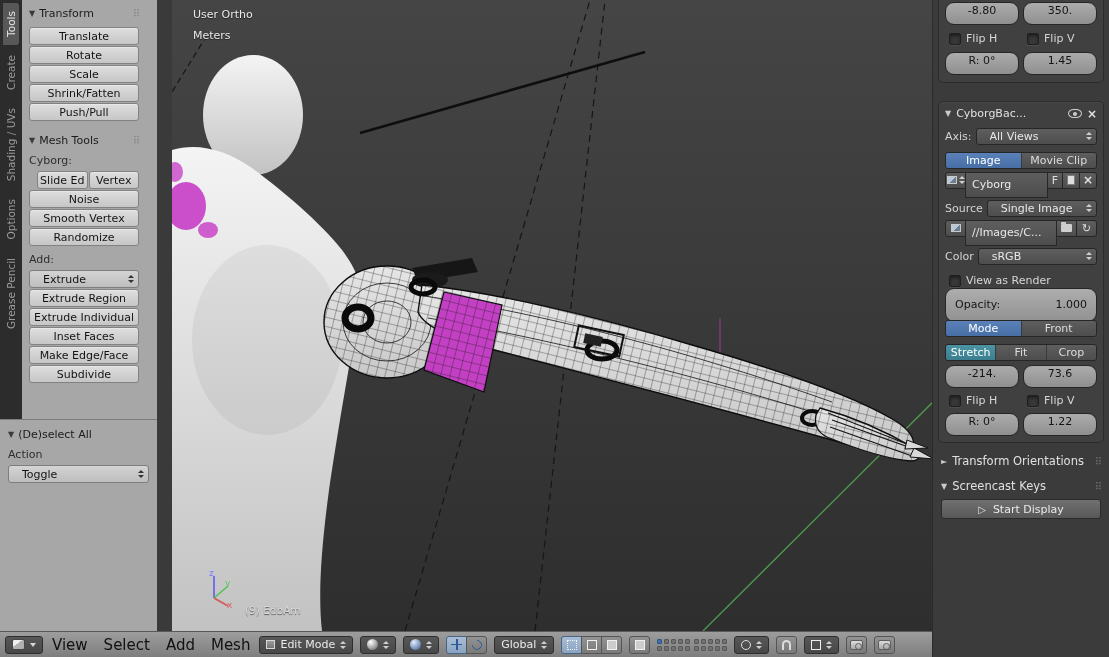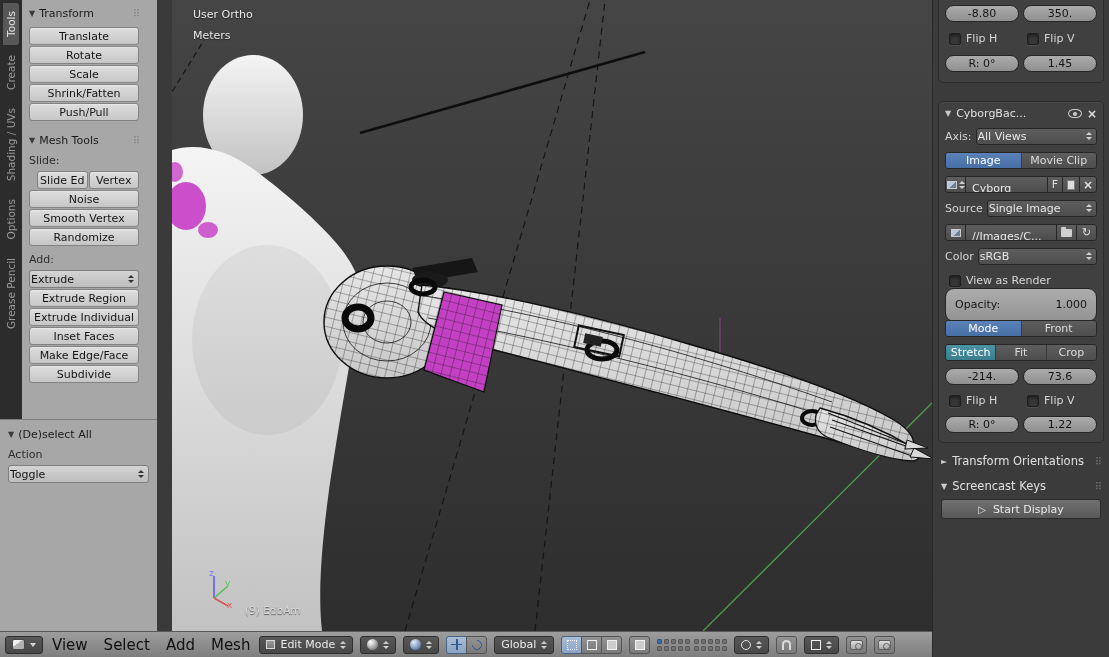--- a/index.html
+++ b/index.html
@@ -14,21 +14,21 @@
   .tab.active { background:#585858; color:#e6e6e6; }
   .panels { flex:1; padding:4px 18px 0 7px; overflow:hidden; }
   .p-hdr { display:flex; align-items:center; gap:4px; color:#1b1b1b; margin:3px 0 7px; }
   .tri { font-size:8px; color:#3a3a3a; }
   .grip { margin-left:auto; color:#878787; font-size:10px; letter-spacing:-1px; }
   .btn { height:18px; line-height:17px; background:linear-gradient(#dedede,#c6c6c6); border:1px solid #828282; border-radius:3px; color:#141414; text-align:center; margin-bottom:1px; box-shadow:inset 0 1px 0 rgba(255,255,255,.3); overflow:hidden; white-space:nowrap; }
   .gap { height:9px; }
   .lbl { color:#2e2e2e; margin:7px 0 4px; }
   .row { display:flex; gap:1px;padding-left:8px; }
   .row .btn { flex:1; }
-  .drop { display:flex; align-items:center; gap:12px; height:18px; border-radius:3px; border:1px solid #7e7e7e; padding:0 4px 0 1px; margin-bottom:1px; }
+  .drop { display:flex; align-items:center; gap:12px; height:18px; border-radius:3px; border:1px solid #7e7e7e; padding:0 4px 0 13px; margin-bottom:1px; }
   .drop.light { background:linear-gradient(#d4d4d4,#bdbdbd); color:#141414; }
   .drop .val { flex:1; text-align:left; overflow:hidden; white-space:nowrap; }
   .ud { display:flex; flex-direction:column; gap:2px; align-items:center; }
   .ud i { display:block; width:0; height:0; border-left:3px solid transparent; border-right:3px solid transparent; }
   .ud i.up { border-bottom:3.5px solid #cfcfcf; }
   .ud i.dn { border-top:3.5px solid #cfcfcf; }
   .light .ud i.up { border-bottom-color:#333; }
   .light .ud i.dn { border-top-color:#333; }
   .redo { flex:1; border-top:1px solid #7d7d7d; padding:5px 8px 0; background:#a7a7a7; }
 
@@ -44,42 +44,42 @@
   .ax-y { left:33px; top:10px; color:#5cc85c; }
   .ax-x { left:35px; top:32px; color:#e06060; }
 
   
   .npanel { position:absolute; left:932px; top:0; width:177px; height:657px; background:#3b3b3b; border-left:1px solid #2a2a2a; overflow:hidden; }
   .box-panel { border:1px solid #2c2c2c; border-radius:5px; margin:0 5px; background:#404040; padding:7px 6px 2px; box-shadow:inset 0 1px 0 rgba(255,255,255,.04); }
   .box-panel.first { margin-top:-16px; padding-top:20px; }
   .box-panel.second { margin-top:18px; }
   .np-row { display:flex; align-items:center; gap:4px; margin-bottom:8px; height:17px; }
   .np-row.tight { margin-bottom:7px; }
-  .pill { flex:1; background:linear-gradient(#acacac,#8f8f8f); border:1px solid #262626; border-radius:9px; color:#141414; text-align:center; line-height:15px; height:17px; overflow:hidden; white-space:nowrap; }
+  .pill { flex:1; background:linear-gradient(#acacac,#8f8f8f); border:1px solid #262626; border-radius:9px; color:#141414; text-align:center; line-height:15px; height:23px; overflow:hidden; white-space:nowrap; }
   .np-label { color:#d4d4d4; white-space:nowrap; }
   .drop.dark { flex:1; background:linear-gradient(#5e5e5e,#4d4d4d); border-color:#262626; color:#e7e7e7; height:17px; }
   .seg { flex:1; display:flex; border:1px solid #262626; border-radius:3px; overflow:hidden; height:17px; }
   .seg > div { flex:1; background:linear-gradient(#5e5e5e,#4d4d4d); color:#dcdcdc; text-align:center; line-height:15px; border-right:1px solid #3a3a3a; overflow:hidden; white-space:nowrap; }
   .seg > div:last-child { border-right:none; }
   .seg .on { background:linear-gradient(#5a82b8,#476fa5); color:#fff; }
   .seg .on-teal { background:linear-gradient(#4b93a3,#3a7f8f); color:#fff; }
   .chk { flex:1; display:flex; align-items:center; gap:5px; padding-left:4px; }
   .cbox { width:12px; height:12px; background:#373737; border:1px solid #1f1f1f; border-radius:2px; box-shadow:inset 0 2px 3px rgba(0,0,0,.45), 0 1px 0 rgba(255,255,255,.07); }
   .chk .t { color:#d6d6d6; }
   .bx-hdr { display:flex; align-items:center; gap:5px; color:#e0e0e0; margin:-2px 0 8px; }
   .bx-hdr .tri { color:#c9c9c9; }
   .eye { width:14px; height:9px; border:1px solid #cdcdcd; border-radius:50% / 60%; position:relative; margin-left:auto; }
   .eye::after { content:""; position:absolute; left:4px; top:1.5px; width:4px; height:4px; border-radius:50%; background:#cdcdcd; }
   .xclose { color:#e2e2e2; font-weight:bold; font-size:12px; line-height:10px; }
   .join { display:flex; flex:1; }
   .join > * { border-radius:0 !important; margin-left:-1px; }
   .join > :first-child { border-radius:3px 0 0 3px !important; margin-left:0; }
   .join > :last-child { border-radius:0 3px 3px 0 !important; }
   .sq { width:21px; height:17px; background:linear-gradient(#5e5e5e,#4d4d4d); border:1px solid #262626; border-radius:3px; display:flex; align-items:center; justify-content:center; gap:2px; color:#ddd; flex:none; }
-  .field { flex:1; background:linear-gradient(#5e5e5e,#4d4d4d); border:1px solid #262626; color:#e8e8e8; padding:4px 6px; height:17px; line-height:15px; overflow:hidden; white-space:nowrap; }
+  .field { flex:1; background:linear-gradient(#5e5e5e,#4d4d4d); border:1px solid #262626; color:#e8e8e8; padding:4px 6px; height:26px; line-height:15px; overflow:hidden; white-space:nowrap; }
   .imgico { width:10px; height:8px; border:1px solid #c9c9c9; background:linear-gradient(135deg,#b9c9d9 55%,#6d7f90 55%); }
   .pageico { width:8px; height:10px; background:#ddd; border:1px solid #7e7e7e; }
   .folderico { width:11px; height:8px; background:#cfcfcf; border-radius:1px; position:relative; }
   .folderico::before { content:""; position:absolute; top:-2px; left:0; width:5px; height:2px; background:#cfcfcf; border-radius:1px 1px 0 0; }
   .slider { flex:1; display:flex; justify-content:space-between; align-items:center; background:linear-gradient(#adadad,#929292); border:1px solid #262626; border-radius:9px; padding:16px 9px; height:17px; color:#141414; }
   .np-hdr { display:flex; align-items:center; gap:5px; color:#e0e0e0; margin:11px 8px 4px; font-size:11.5px; }
   .np-hdr .tri { color:#c9c9c9; }
   .np-hdr .grip { color:#6f6f6f; }
   .startbtn { flex:1; display:flex; align-items:center; justify-content:center; gap:7px; height:20px; background:linear-gradient(#707070,#585858); border:1px solid #2b2b2b; border-radius:3px; color:#e9e9e9; }
   .startrow { margin:6px 8px 0; height:20px; }
@@ -140,21 +140,21 @@
       <div class="btn">Rotate</div>
       <div class="btn">Scale</div>
       <div class="btn">Shrink/Fatten</div>
       <div class="btn">Push/Pull</div>
       <div class="gap"></div>
       <div class="p-hdr">
         <span class="tri">▼</span>
         <span>Mesh Tools</span>
         <span class="grip">⠿</span>
       </div>
-      <div class="lbl">Slide:</div>
+      <div class="lbl">Cyborg:</div>
       <div class="row">
         <div class="btn">Slide Ed</div>
         <div class="btn">Vertex</div>
       </div>
       <div class="btn">Noise</div>
       <div class="btn">Smooth Vertex</div>
       <div class="btn">Randomize</div>
       <div class="lbl">Add:</div>
       <div class="drop light">
         <span class="val">Extrude</span>

